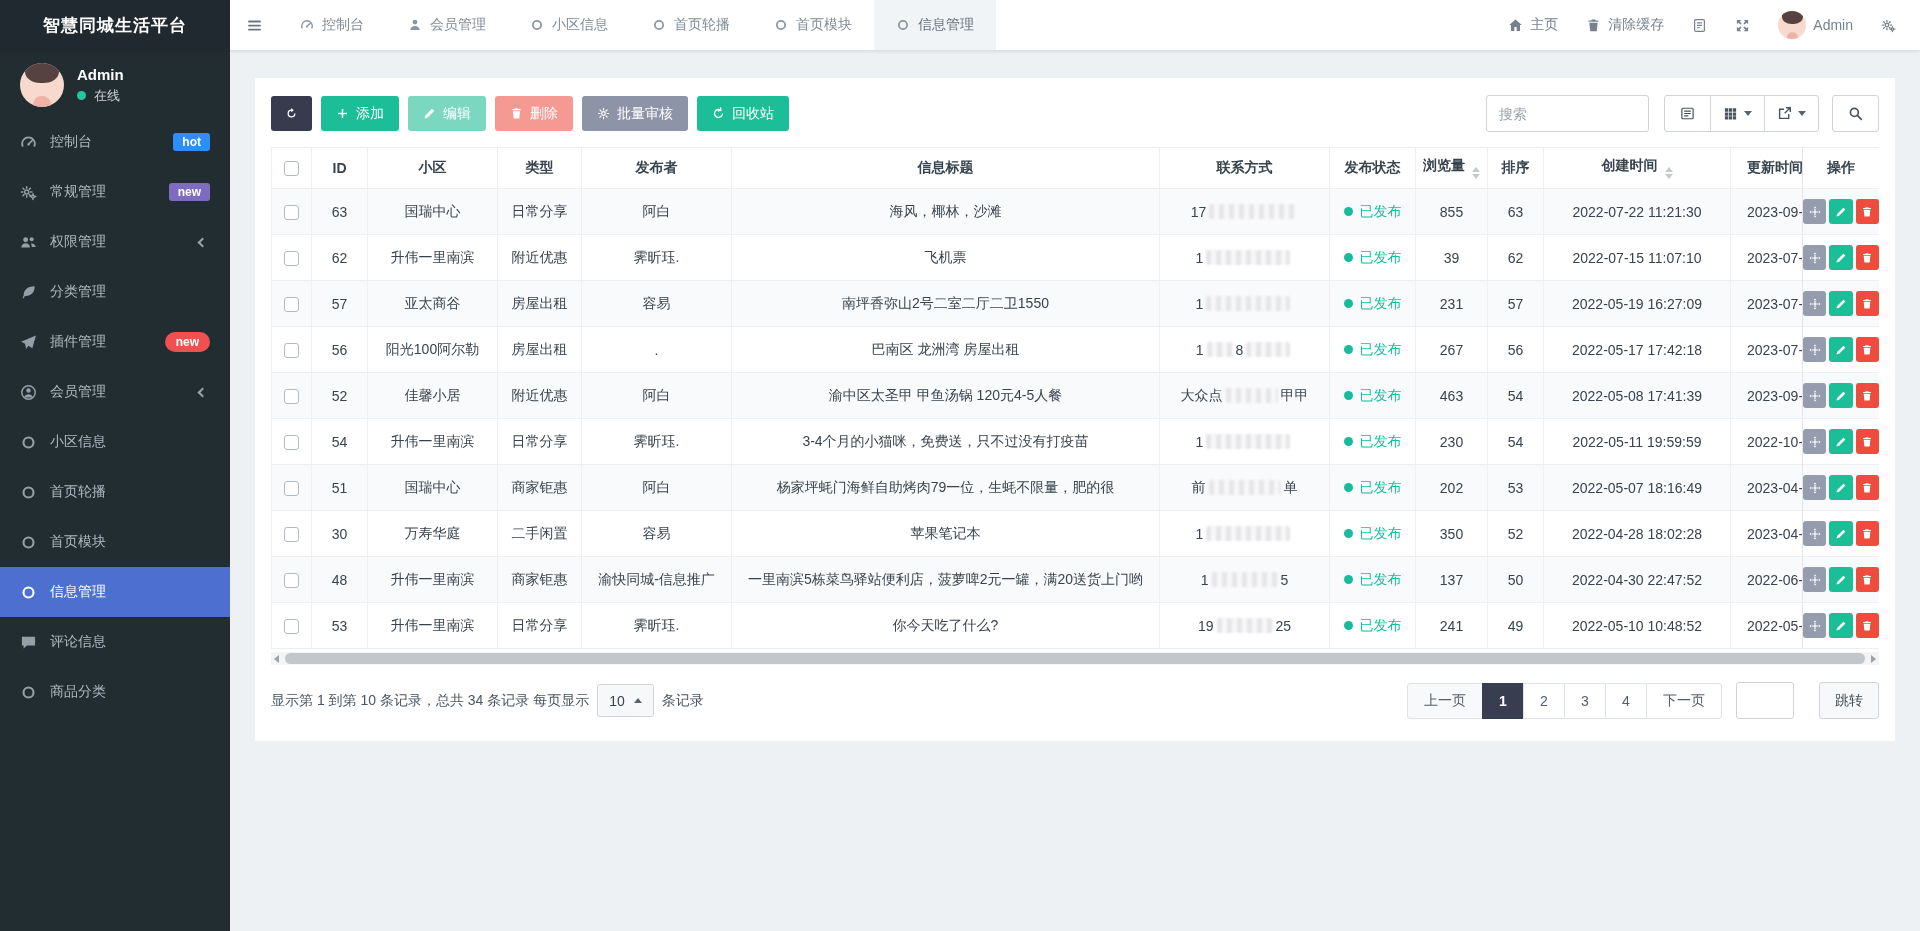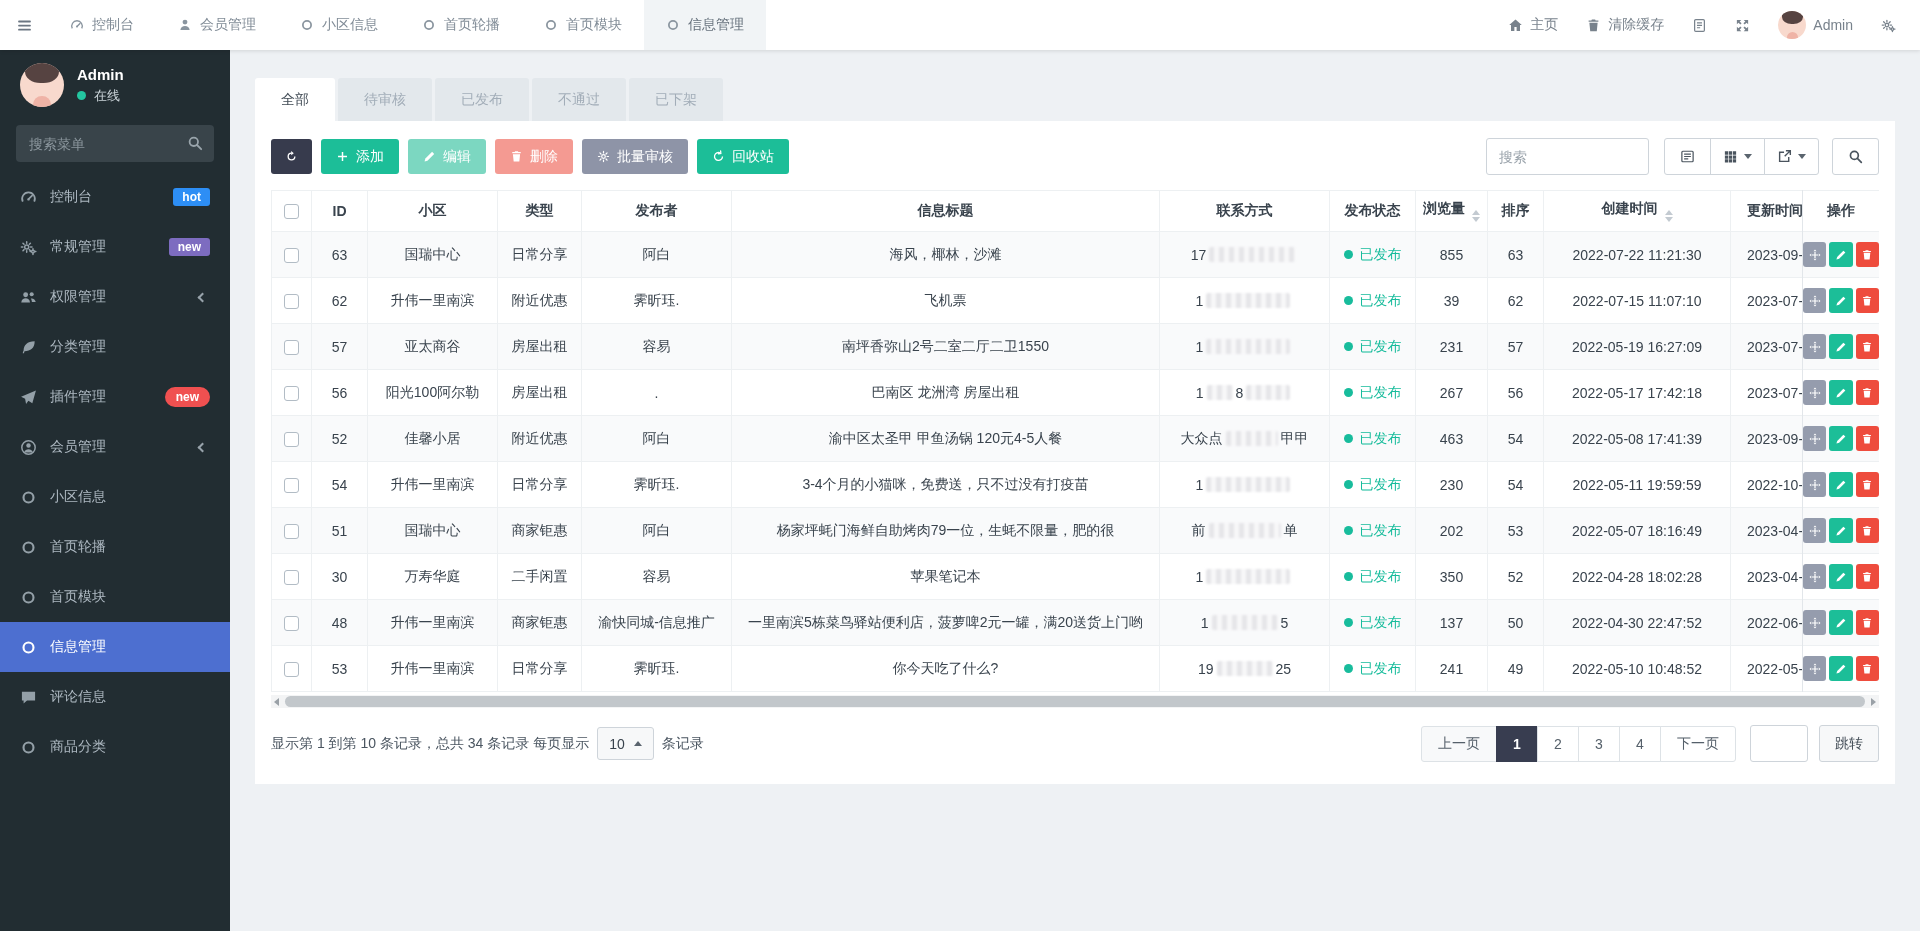--- a/index.html
+++ b/index.html
@@ -115,26 +115,27 @@
   .pagefoot{display:flex;justify-content:space-between;align-items:center;margin-top:17px;width:1608px}
   .pf-left{display:flex;align-items:center;gap:8px;color:#4a5560}
   .psize{border:1px solid #ced4da;border-radius:3px;background:#f7f8f9;height:33px;padding:0 11px;display:inline-flex;align-items:center;gap:9px;cursor:pointer;color:#39434d}
   .pager{display:flex;align-items:center}
   .pbtn{min-width:42px;height:36px;padding:0 16px;border:1px solid #dde2e6;background:#fff;color:#55606a;display:inline-flex;align-items:center;justify-content:center;margin-left:-1px;font-size:14px}
   .pbtn.first{border-radius:3px 0 0 3px;margin-left:0;background:#f8f9fa}
   .pbtn.last{border-radius:0 3px 3px 0}
   .pbtn.num{padding:0;width:41px}
   .pbtn.active{background:#383d50;border-color:#383d50;color:#fff;font-weight:bold}
   .jump-input{width:58px;height:37px;border:1px solid #ced4da;border-radius:3px;margin-left:14px;padding:0 8px;font-family:inherit;font-size:14px;outline:none}
-  .jump-btn{height:37px;padding:0 15px;border:1px solid #ced4da;background:#f7f8f9;border-radius:3px;margin-left:11px;color:#444e58;display:inline-flex;align-items:center;cursor:pointer}
+  .jump-btn{height:37px;padding:0 15px;border:1px solid #ced4da;background:#f7f8f9;border-radius:3px;margin-left:25px;color:#444e58;display:inline-flex;align-items:center;cursor:pointer}
 </style>
 </head>
 <body>
 
 <header class="topbar">
+  <div class="logo">智慧同城生活平台</div>
   <div class="topbar-main">
     <div class="topbar-left">
       <span class="hamburger">
           <span class="svgicon">
             <svg viewBox="0 0 16 16" fill="currentColor">
               <rect x="2" y="3.4" width="12" height="1.7" rx=".8"></rect>
               <rect x="2" y="7.2" width="12" height="1.7" rx=".8"></rect>
               <rect x="2" y="11" width="12" height="1.7" rx=".8"></rect>
             </svg>
           </span>
@@ -247,29 +248,20 @@
   <div class="side-user">
     <span class="avatar avatar-lg"></span>
     <div>
       <div class="su-name">Admin</div>
       <div class="su-status">
           <span class="dot"></span>
           <span>在线</span>
         </div>
     </div>
   </div>
-  <div class="side-search">
-    <input placeholder="搜索菜单" style="">
-    <span class="svgicon">
-        <svg viewBox="0 0 16 16" fill="none" stroke="currentColor" stroke-width="1.8">
-          <circle cx="6.8" cy="6.8" r="4.2"></circle>
-          <path d="M10 10l4.2 4.2" stroke-linecap="round"></path>
-        </svg>
-      </span>
-  </div>
   <ul id="side-menu">
       <li class="side-item">
         <span class="svgicon">
           <svg viewBox="0 0 16 16" fill="none" stroke="currentColor" stroke-width="1.6">
             <path d="M2.6 11.8a6 6 0 1 1 10.8 0"></path>
             <path d="M8 9.6l3.4-3.4" stroke-linecap="round"></path>
             <circle cx="8" cy="9.8" r="1.1" fill="currentColor" stroke="none"></circle>
           </svg>
         </span>
         <span class="lbl">控制台</span>
@@ -372,27 +364,20 @@
           <svg viewBox="0 0 16 16" fill="none" stroke="currentColor" stroke-width="2">
             <circle cx="8" cy="8" r="4.7"></circle>
           </svg>
         </span>
         <span class="lbl">商品分类</span>
       </li>
     </ul>
 </aside>
 
 <main class="content">
-  <div class="tabs" id="tabs">
-      <a class="tab active">全部</a>
-      <a class="tab">待审核</a>
-      <a class="tab">已发布</a>
-      <a class="tab">不通过</a>
-      <a class="tab">已下架</a>
-    </div>
   <div class="panel">
 
     <div class="toolbar">
       <div class="toolbar-left">
         <button class="btn btn-dark">
             <span class="svgicon">
               <svg viewBox="0 0 16 16" fill="currentColor">
                 <path d="M8 3.1a4.9 4.9 0 1 0 4.9 4.9h-1.6A3.3 3.3 0 1 1 8 4.7z"></path>
                 <path d="M7.6 1.2l3.2 2.7-3.2 2.7z"></path>
               </svg>

